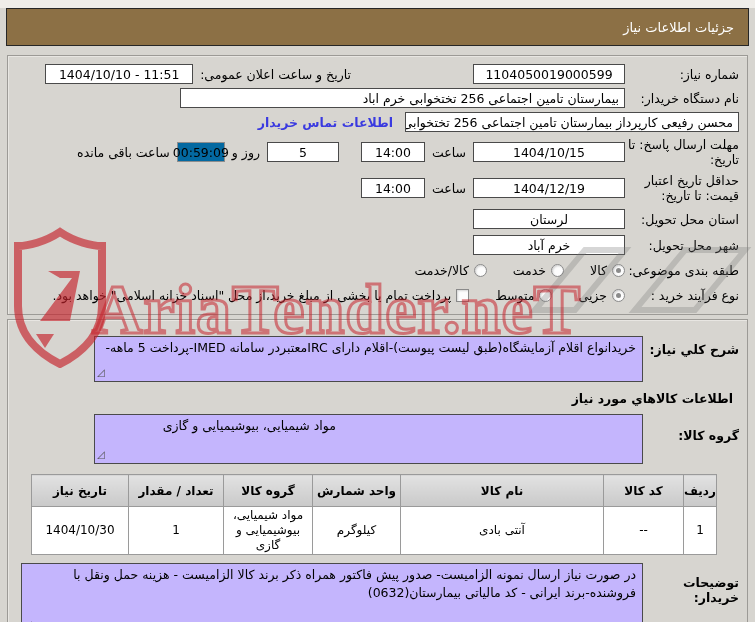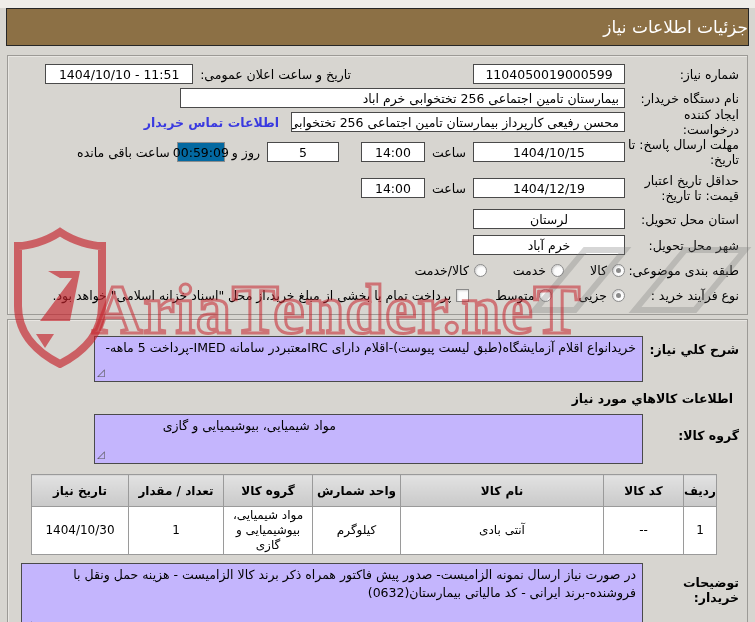--- a/index.html
+++ b/index.html
@@ -19,21 +19,22 @@
 
   
   .title-bar {
     margin: 8px 6px 0 6px;
     height: 38px;
     background: #8c7045;
     border: 1px solid #262626;
     color: #fff;
     display: flex;
     align-items: center;
-    font-size: 17px;
+    padding-right: 14px;
+    font-size: 13px;
   }
 
   
   .panel {
     margin: 0 7px;
     border: 1px solid #9c9a96;
     box-shadow: inset 1px 1px 0 #e8e6e2;
     padding: 6px 8px;
     background: transparent;
   }
@@ -176,21 +177,20 @@
       <div class="word" style="margin-right:122px;">تاریخ و ساعت اعلان عمومی:</div>
       <div class="inp w148 center ltr">1404/10/10 - 11:51</div>
     </div>
 
     <div class="frow r24">
       <div class="flabel">نام دستگاه خریدار:</div>
       <div class="inp w455">بیمارستان تامین اجتماعی  256 تختخوابی خرم اباد</div>
     </div>
 
     <div class="frow r24">
-      <div class="flabel">ایجاد کننده درخواست:</div>
       <div class="inp w402">محسن رفیعی کارپرداز بیمارستان تامین اجتماعی  256 تختخوابی خرم اباد</div>
       <div class="link">اطلاعات تماس خریدار</div>
     </div>
 
     <div class="frow r34">
       <div class="flabel">مهلت ارسال پاسخ: تا تاریخ:</div>
       <div class="inp w150 center ltr">1404/10/15</div>
       <div class="word">ساعت</div>
       <div class="inp w68 ltr">14:00</div>
       <div class="inp w70 ltr" style="margin-right:22px;">5</div>

